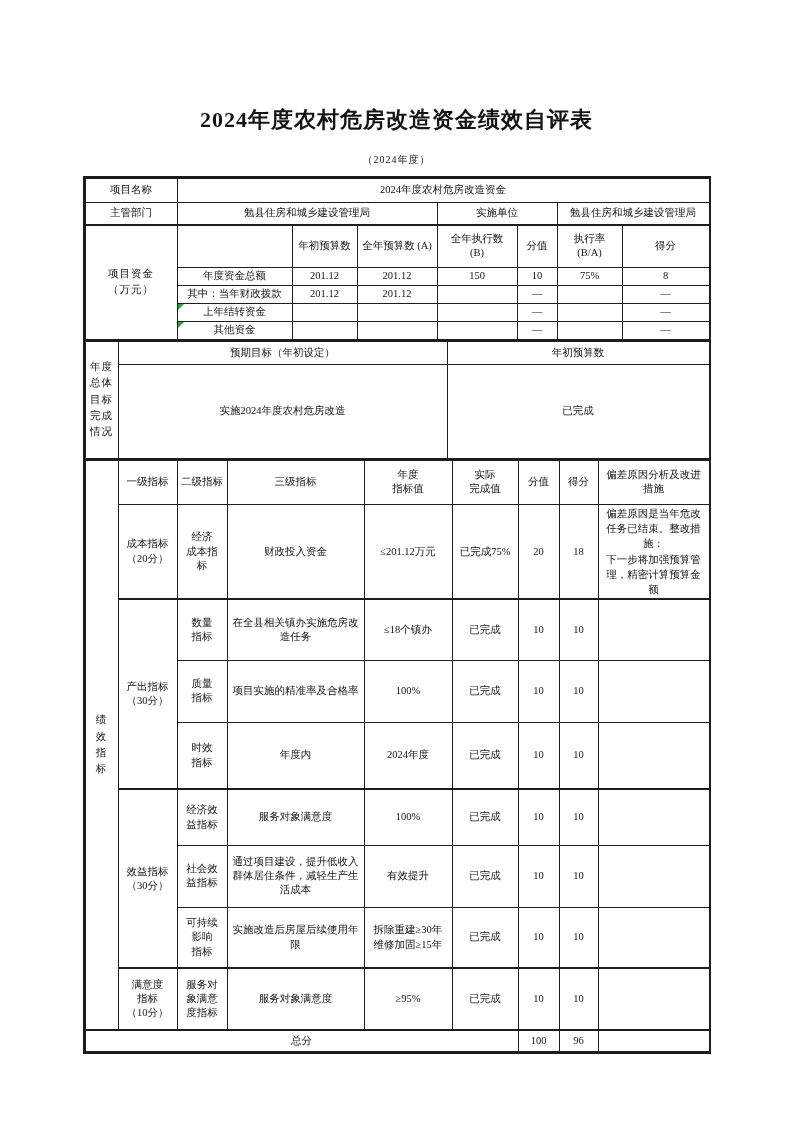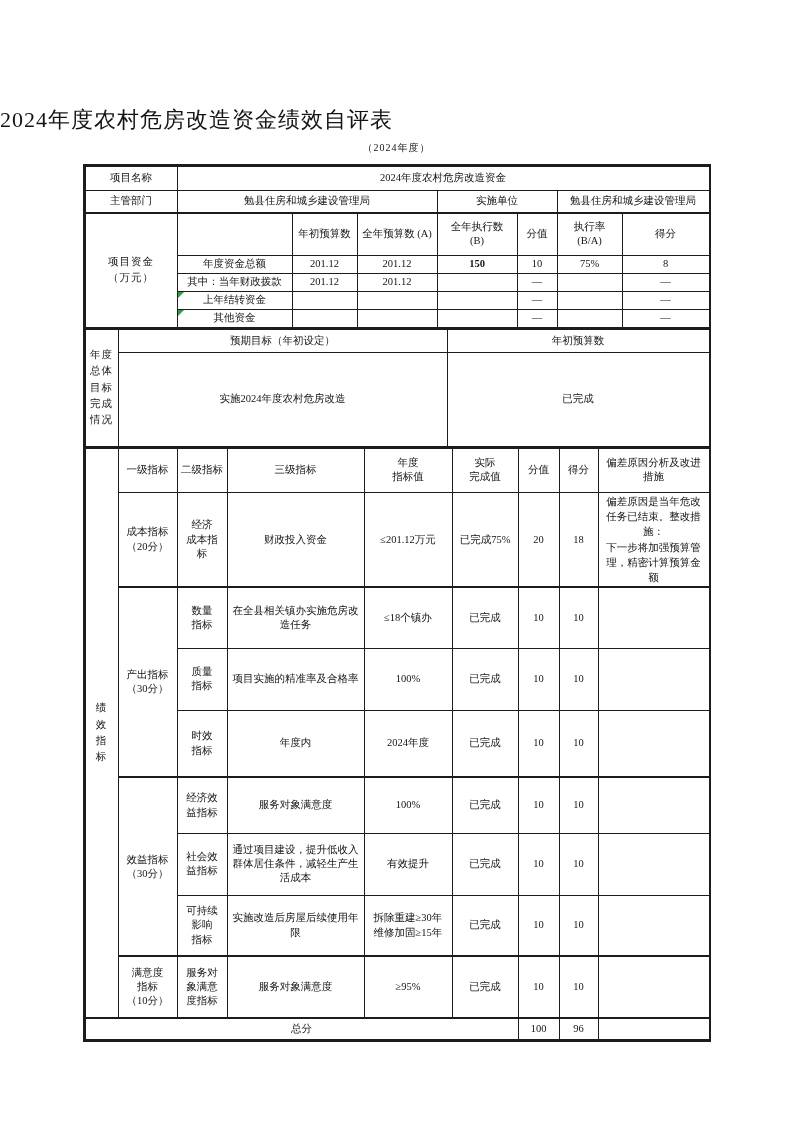--- a/index.html
+++ b/index.html
@@ -2,41 +2,41 @@
 <html><head>
 <meta charset="utf-8">
 <style>
   html,body{margin:0;padding:0;background:#ffffff;}
   .page{
     width:793px;height:1122px;box-sizing:border-box;position:relative;
     background:#ffffff;padding-top:106px;
     font-family:"Liberation Serif","DejaVu Serif",serif;color:#141414;
   }
   .doc-title{
-    text-align:left;font-size:22px;font-weight:400;letter-spacing:1px;
+    text-align:center;font-size:22px;font-weight:700;letter-spacing:1px;
     line-height:28px;
   }
   .doc-subtitle{
-    text-align:center;font-size:10px;margin-top:7px;letter-spacing:1px;
+    text-align:center;font-size:10px;margin-top:19px;letter-spacing:1px;
   }
   .tablewrap{
     width:624px;margin:9px auto 0 auto;border:2px solid #1c1c1c;
   }
   table.t{
     border-collapse:collapse;table-layout:fixed;width:624px;
     font-size:10.5px;line-height:1.35;
   }
   table.t td{
     border:1px solid #1c1c1c;text-align:center;vertical-align:middle;
     padding:1px 3px;overflow:hidden;white-space:pre-line;position:relative;
     box-sizing:border-box;
   }
   tr.thick-top td{border-top:2px solid #1c1c1c;}
   td.tl{text-align:left;font-family:Liberation Serif, serif;}
-  td.tr-r{text-align:right;font-weight:bold;}
+  td.tr-r{text-align:right;}
   td.vlabel{line-height:1.55;letter-spacing:1px;}
   td.dev{line-height:1.45;margin-left:36px;}
   .tri{
     position:absolute;left:0;top:0;width:0;height:0;
     border-top:6px solid #2f9e44;border-right:6px solid transparent;
   }
 </style>
 </head>
 <body>
 

